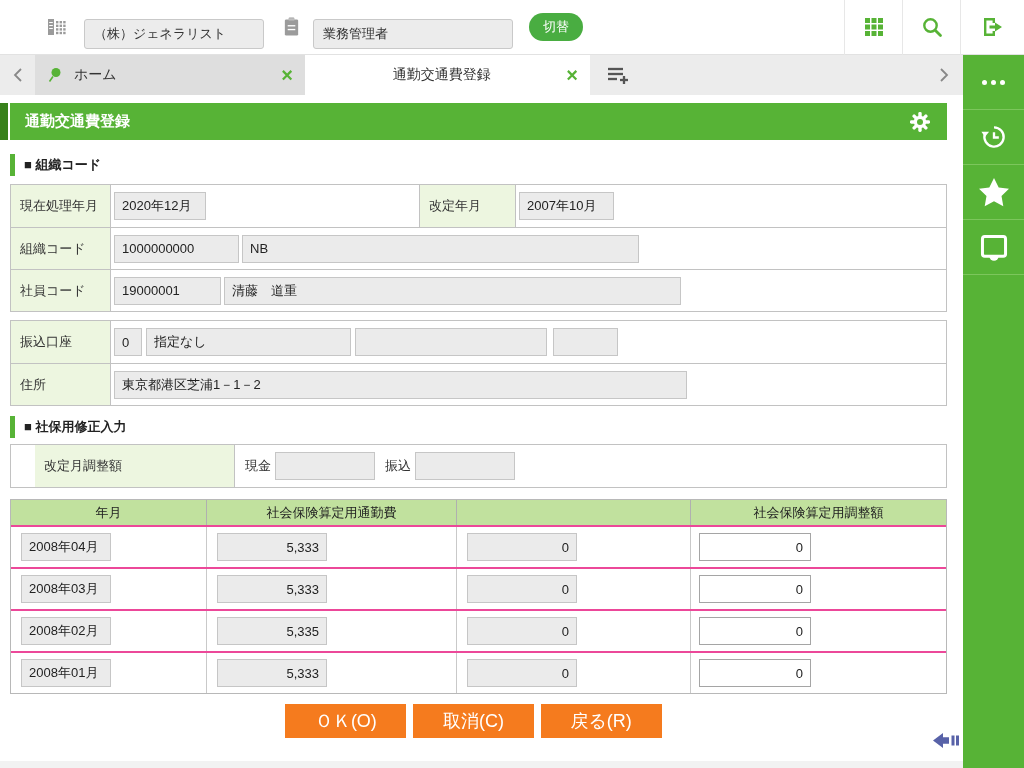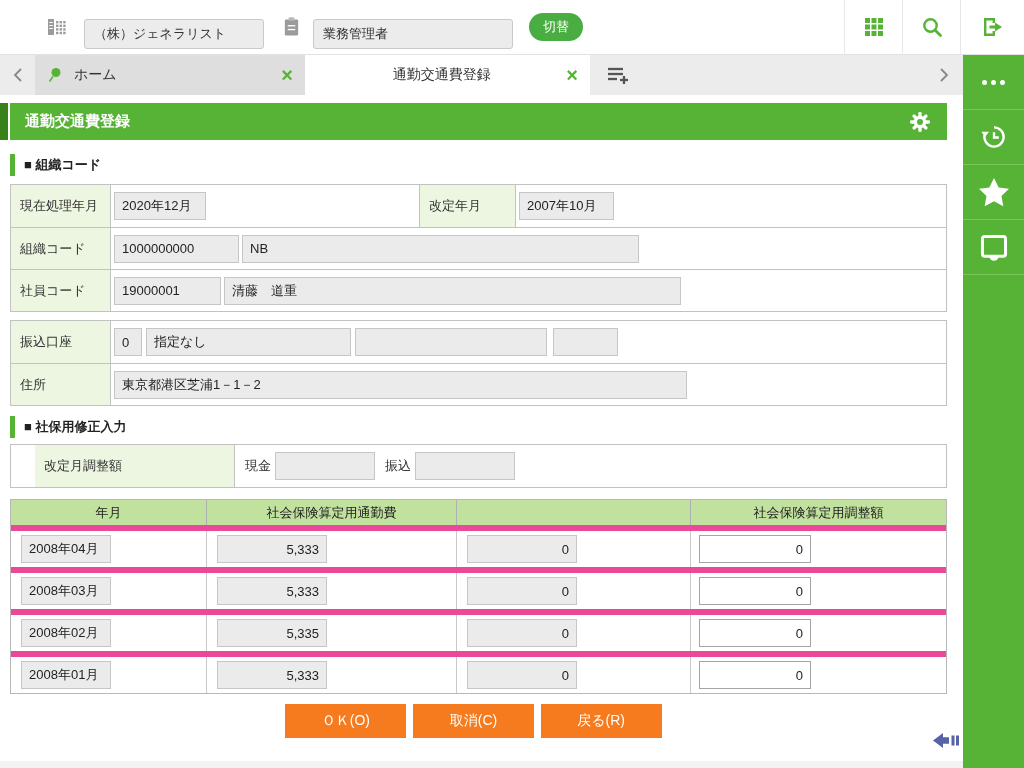--- a/index.html
+++ b/index.html
@@ -68,26 +68,26 @@
   input.fld.num{text-align:right;}
   .inline-lbl{font-size:13px;color:#333;margin-left:10px;}
   
   .datatable{margin:11px 0 0 10px;width:937px;border:1px solid #b8b8b8;}
   .thead{display:flex;background:var(--thead-green);height:25px;align-items:center;font-size:13px;color:#222;}
   .th{text-align:center;border-right:1px solid #b0b0b0;align-self:stretch;display:flex;align-items:center;justify-content:center;}
   .c1{width:196px;flex-shrink:0;}
   .c2{width:250px;flex-shrink:0;}
   .c3{width:234px;flex-shrink:0;}
   .c4{flex:1;border-right:none;}
-  .trow{display:flex;align-items:flex-end;height:42px;border-top:6px solid #ec4899;}
+  .trow{display:flex;align-items:flex-end;height:42px;border-top:2px solid #ec4899;}
   .td{align-self:stretch;display:flex;align-items:center;border-right:1px solid #c9c9c9;}
   .td.c4{border-right:none;}
   
   .btnrow{margin-top:10px;width:947px;text-align:center;}
-  .actbtn{width:121px;height:34px;background:var(--orange);border:none;color:#fff;font-size:14px;font-family:inherit;margin:0 1.5px;cursor:pointer;}
+  .actbtn{width:121px;height:34px;background:var(--orange);border:none;color:#fff;font-size:18px;font-family:inherit;margin:0 1.5px;cursor:pointer;}
   .collapse-arrow{position:absolute;right:3px;top:635px;cursor:pointer;display:flex;}
   .bottom-strip{position:absolute;left:0;bottom:0;width:963px;height:7px;background:#f2f2f2;}
 </style>
 </head>
 <body>
 
 <div class="topbar">
   <span style="display:flex;">
     <svg width="22" height="22" viewBox="0 0 22 22">
       <rect x="2" y="3" width="6" height="16" fill="#9b9b9b"></rect>

